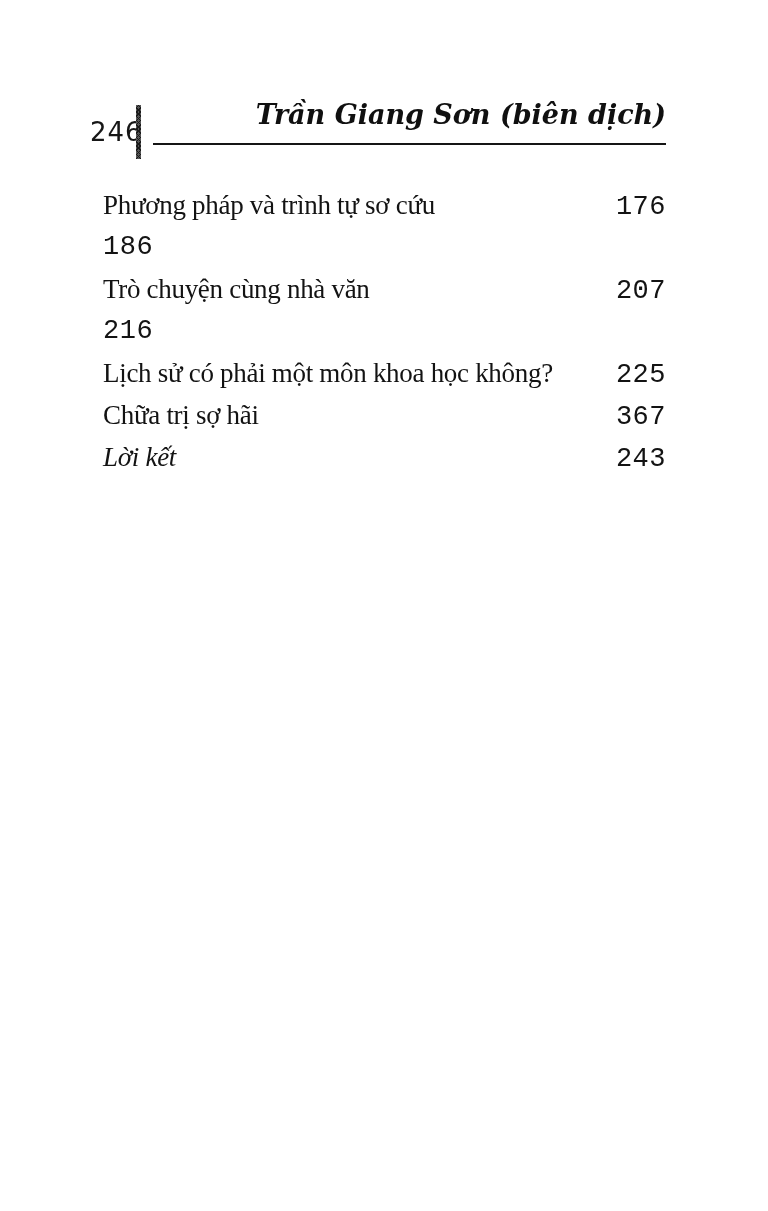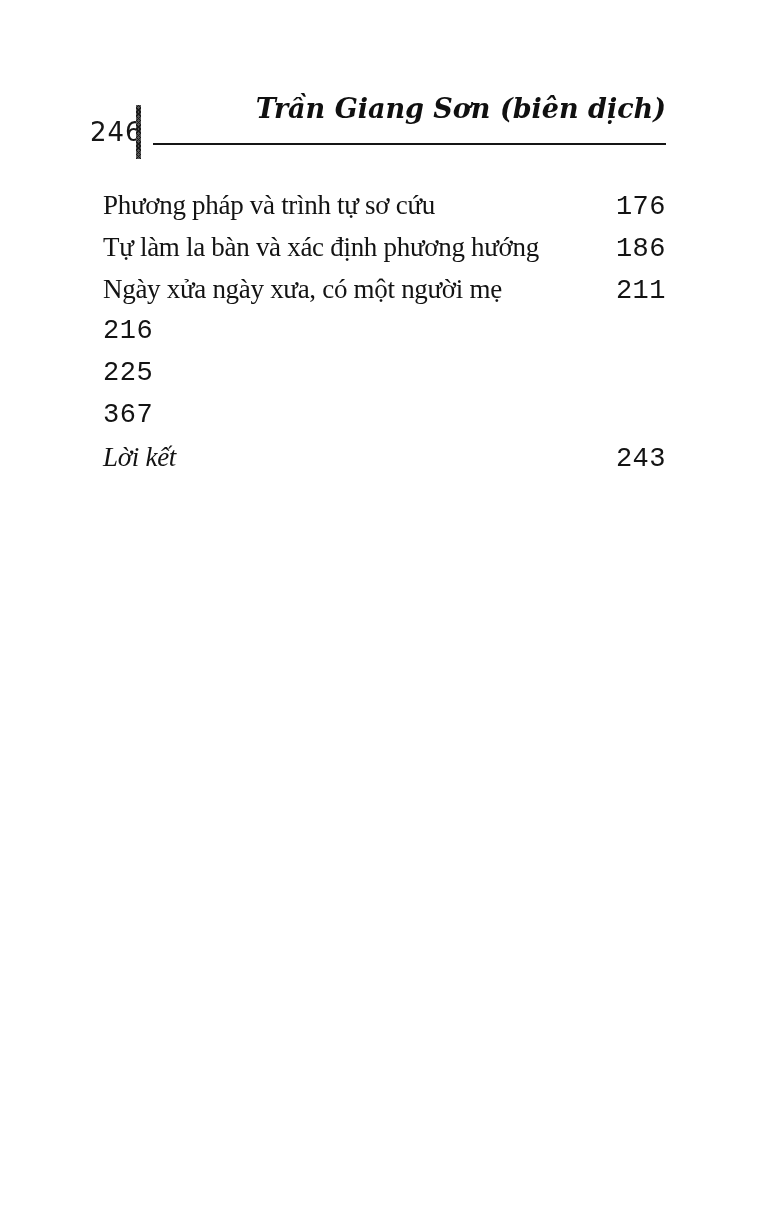--- a/index.html
+++ b/index.html
@@ -50,21 +50,21 @@
     display: flex;
     justify-content: flex-end;
     align-items: flex-end;
   }
   .running-header-author {
     font-family: "DejaVu Serif", serif;
     font-style: italic;
     font-weight: bold;
     font-size: 27px;
     line-height: 1;
-    padding-bottom: 21px;
+    padding-bottom: 15px;
     color: #101010;
     white-space: nowrap;
   }
 
   
   .toc-list {
     position: absolute;
     left: 103px;
     top: 137px;
     width: 563px;
@@ -104,40 +104,41 @@
     <span class="running-header-author">Trần Giang Sơn (biên dịch)</span>
   </div>
 
   <div class="toc-list">
     <div class="toc-row">
       <span class="toc-title">Phương pháp và trình tự sơ cứu</span>
       <span class="toc-page">176</span>
     </div>
 
     <div class="toc-row">
-      <span class="toc-title">Tự làm la bàn và xác định phương hướng</span>
       <span class="toc-page">186</span>
     </div>
 
 
+    <div class="toc-row">
+      <span class="toc-title">Trò chuyện cùng nhà văn</span>
+      <span class="toc-page">207</span>
+    </div>
 
-    <div class="toc-row">
-      <span class="toc-title">Ngày xửa ngày xưa, có một người mẹ</span>
-      <span class="toc-page">211</span>
-    </div>
 
     <div class="toc-row">
       <span class="toc-page">216</span>
     </div>
 
     <div class="toc-row">
+      <span class="toc-title">Lịch sử có phải một môn khoa học không?</span>
       <span class="toc-page">225</span>
     </div>
 
     <div class="toc-row">
+      <span class="toc-title">Chữa trị sợ hãi</span>
       <span class="toc-page">367</span>
     </div>
 
     <div class="toc-row italic">
       <span class="toc-title">Lời kết</span>
       <span class="toc-page">243</span>
     </div>
   </div>
 
 </div>

